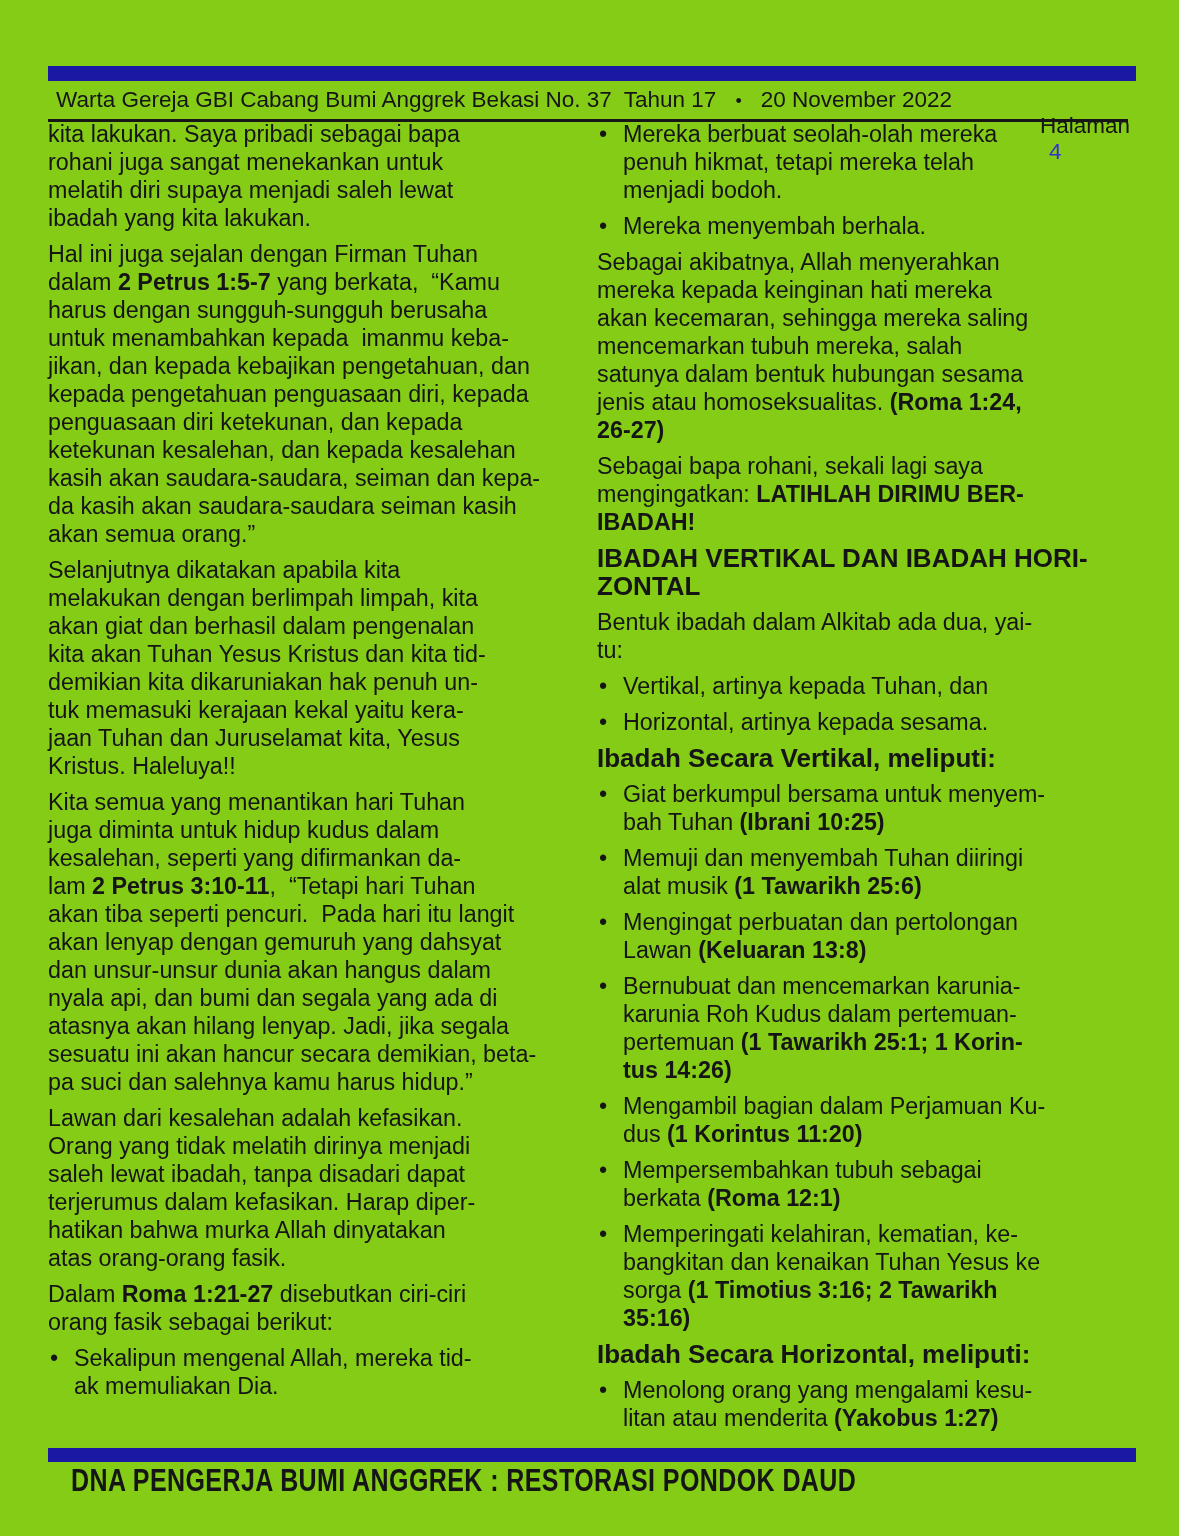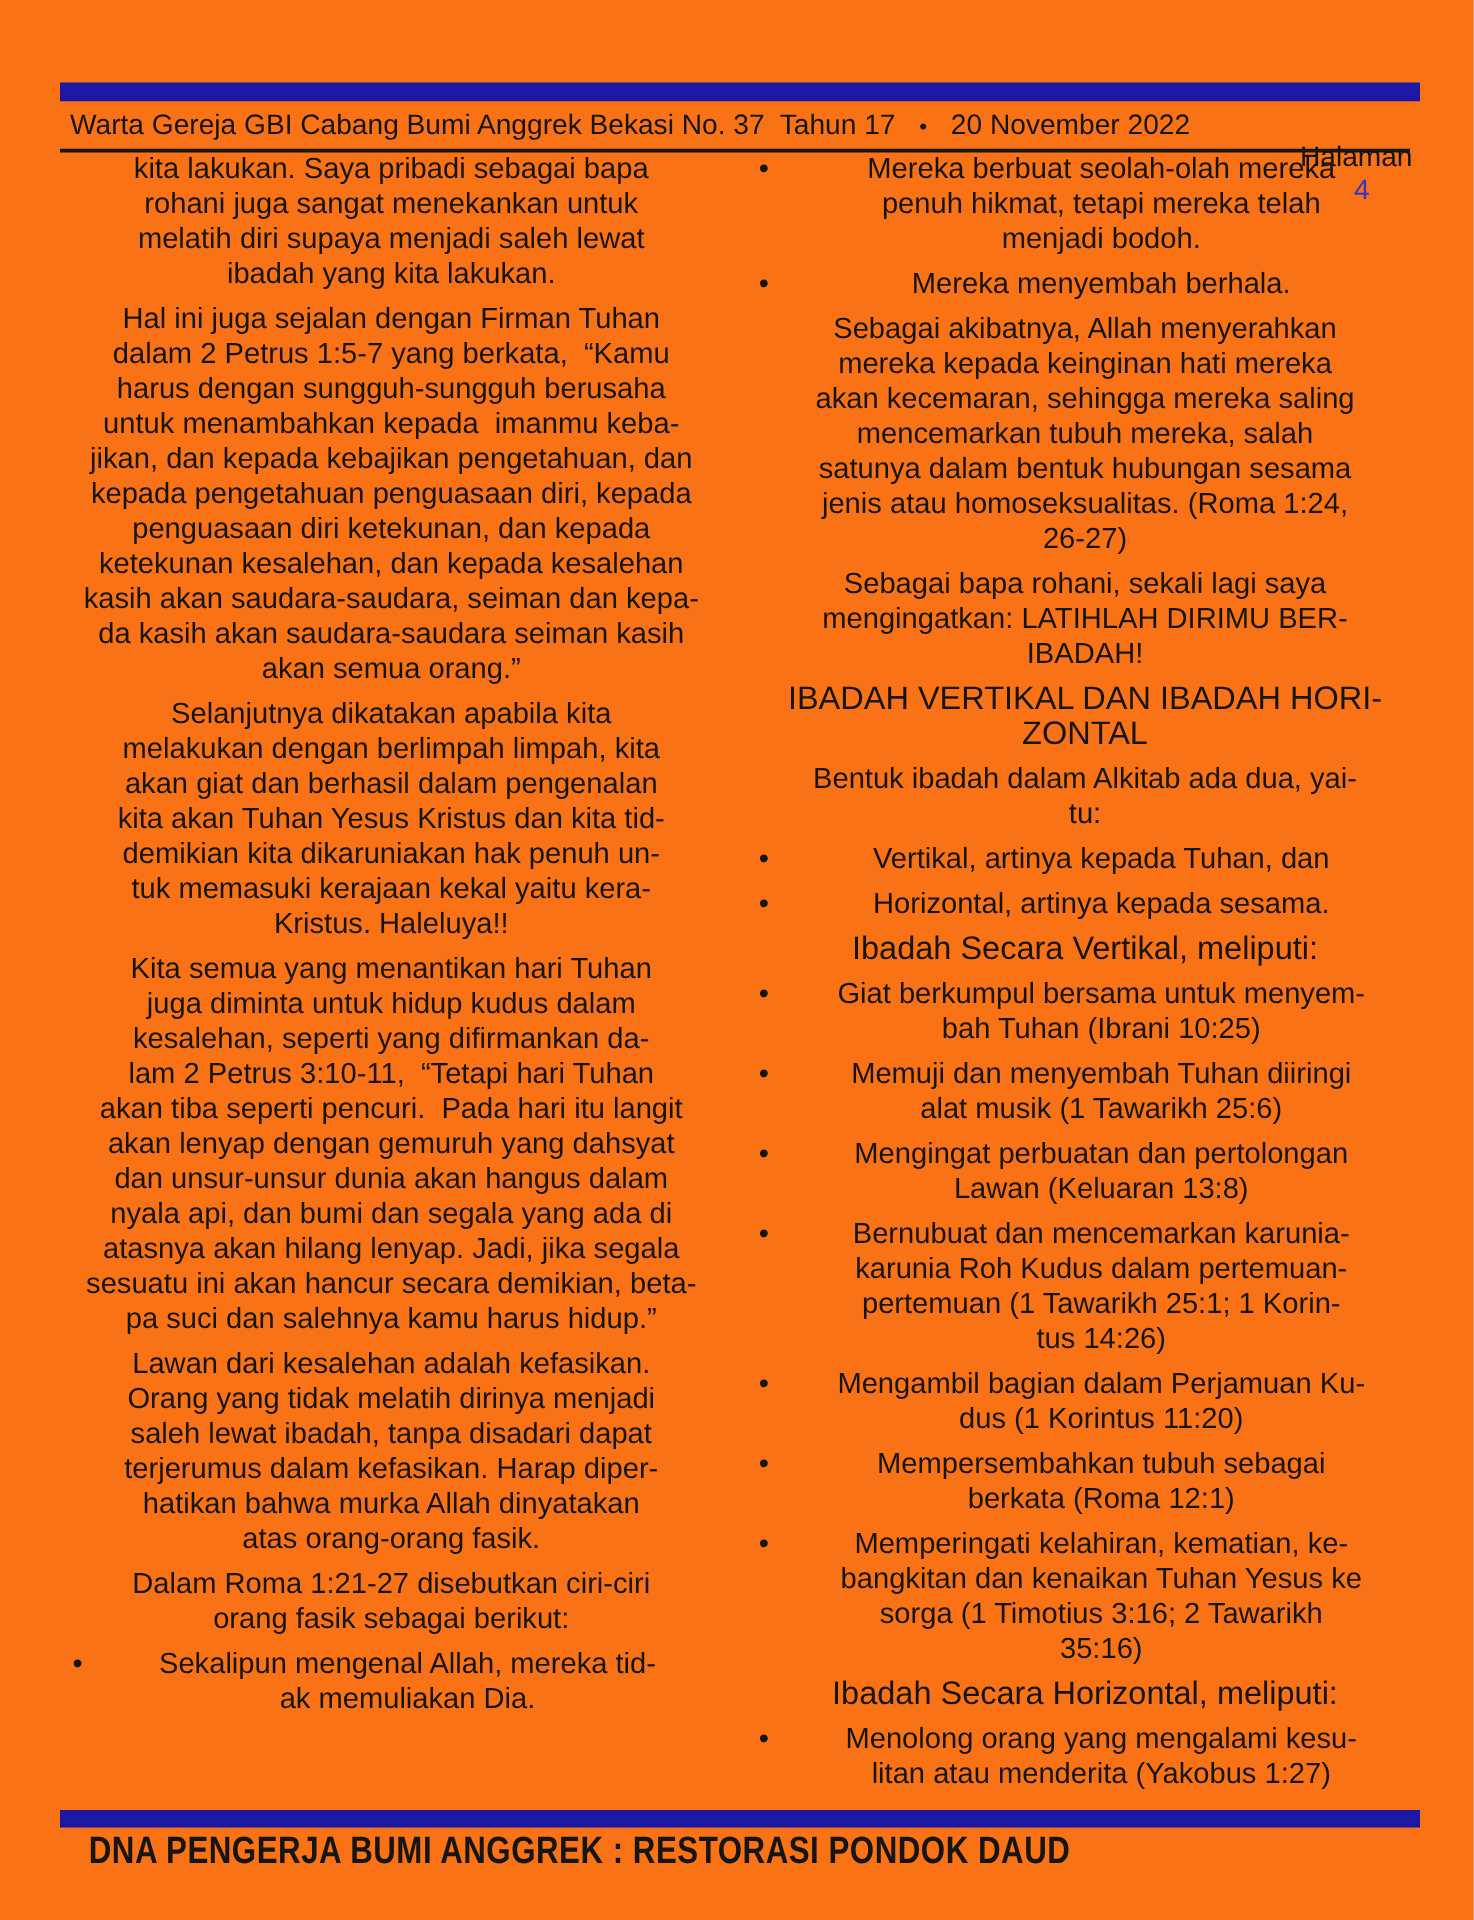--- a/index.html
+++ b/index.html
@@ -1,19 +1,19 @@
 <!DOCTYPE html>
 <html><head>
 <meta charset="utf-8">
 <style>
   html,body{margin:0;padding:0;background:#e8e8e8;}
   .page{
-    position:relative;width:1179px;height:1536px;background:#f97316;
+    position:relative;width:1179px;height:1536px;background:#84cc16;
     font-family:"Liberation Sans","DejaVu Sans",sans-serif;color:#151515;
-    overflow:hidden;margin:0 auto;text-align:center;
+    overflow:hidden;margin:0 auto;
   }
   .top-bar{position:absolute;left:48px;top:66px;width:1088px;height:15px;}
   .header-row{
     position:absolute;left:56px;top:87px;width:1074px;height:30px;
     display:flex;justify-content:space-between;align-items:baseline;
     font-size:22.5px;white-space:pre;
   }
   .header-left{display:flex;align-items:baseline;white-space:pre;}
   .hdot{margin:0 19px;font-size:18px;}
   .header-right span{white-space:pre;}
@@ -21,21 +21,21 @@
   .header-rule{position:absolute;left:48px;top:119px;width:1080px;height:3px;background:#161616;}
   .col{position:absolute;top:120px;font-size:23.3px;line-height:28px;}
   .col-left{left:48px;width:530px;}
   .col-right{left:597px;width:542px;}
   .block{margin:0 0 8px 0;}
   .block-heading{font-weight:700;font-size:26px;}
   .block-bullet{display:flex;}
   .dot{flex:none;width:24px;padding-left:2px;}
   .bullet-body{flex:1;min-width:0;}
   .tline{white-space:pre;}
-  .bold{font-weight:400;}
+  .bold{font-weight:700;}
   .italic{}
   .footer-bar{position:absolute;left:48px;top:1448px;width:1088px;height:14px;}
   .footer-text-wrap{position:absolute;left:71px;top:1463px;height:34px;}
   .footer-text{
     display:inline-block;font-weight:700;font-size:30.5px;line-height:34px;
     transform:scaleX(0.82);transform-origin:0 50%;white-space:pre;letter-spacing:0.5px;
   }
 </style>
 </head>
 <body>
@@ -78,20 +78,21 @@
           <div class="tline"><span class="italic">da kasih akan saudara-saudara seiman kasih</span></div>
           <div class="tline"><span class="italic">akan semua orang.”</span></div>
         </div>
         <div class="block block-p">
           <div class="tline"><span>Selanjutnya dikatakan apabila kita</span></div>
           <div class="tline"><span>melakukan dengan berlimpah limpah, kita</span></div>
           <div class="tline"><span>akan giat dan berhasil dalam pengenalan</span></div>
           <div class="tline"><span>kita akan Tuhan Yesus Kristus dan kita tid-</span></div>
           <div class="tline"><span>demikian kita dikaruniakan hak penuh un-</span></div>
           <div class="tline"><span>tuk memasuki kerajaan kekal yaitu kera-</span></div>
+          <div class="tline"><span>jaan Tuhan dan Juruselamat kita, Yesus</span></div>
           <div class="tline"><span>Kristus. Haleluya!!</span></div>
         </div>
         <div class="block block-p">
           <div class="tline"><span>Kita semua yang menantikan hari Tuhan</span></div>
           <div class="tline"><span>juga diminta untuk hidup kudus dalam</span></div>
           <div class="tline"><span>kesalehan, seperti yang difirmankan da-</span></div>
           <div class="tline"><span>lam </span><span class="bold">2 Petrus 3:10-11</span><span>,  </span><span class="italic">“Tetapi hari Tuhan</span></div>
           <div class="tline"><span class="italic">akan tiba seperti pencuri.  Pada hari itu langit</span></div>
           <div class="tline"><span class="italic">akan lenyap dengan gemuruh yang dahsyat</span></div>
           <div class="tline"><span class="italic">dan unsur-unsur dunia akan hangus dalam</span></div>

